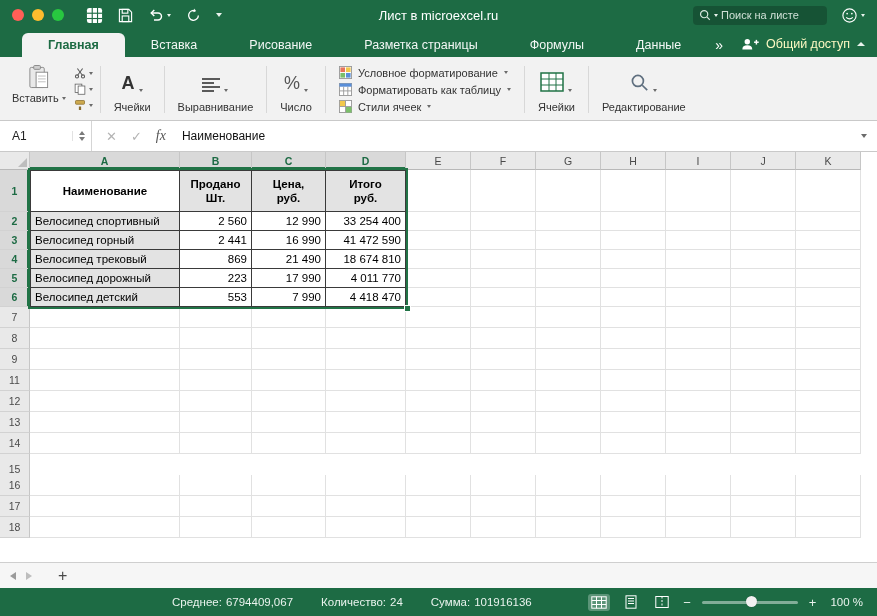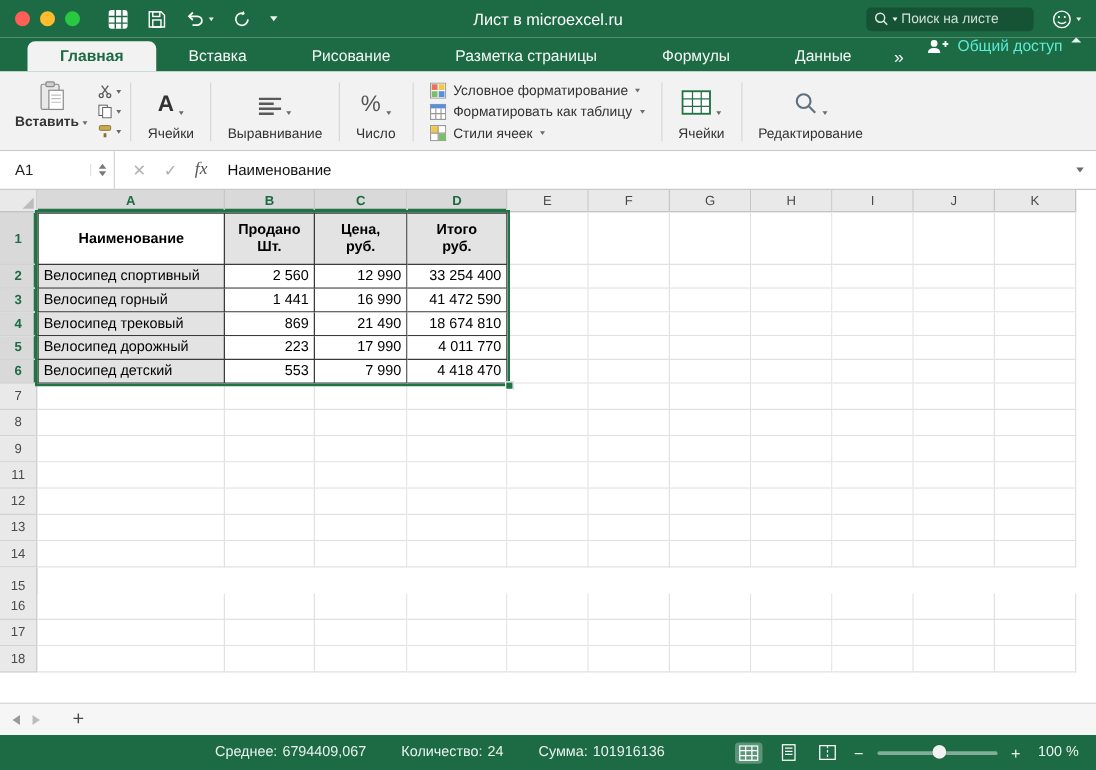--- a/index.html
+++ b/index.html
@@ -30,34 +30,34 @@
   .du { display:inline-block; width:0; height:0; border-left:4px solid transparent;
         border-right:4px solid transparent; border-bottom:4.5px solid #e9f3ed; }
 
   
   .tabbar { flex:0 0 27px; background:#1d6b44; display:flex; align-items:flex-end;
             padding-left:22px; position:relative; }
   .tab { height:24px; display:flex; align-items:center; padding:0 26px; color:rgba(255,255,255,.95);
          font-size:12.5px; }
   .tab.active { background:#f2f2f2; color:#1d6b44; font-weight:bold; border-radius:6px 6px 0 0; }
   .tab-overflow { color:#fff; font-size:14px; padding:0 8px; height:24px; display:flex; align-items:center; }
-  .share { position:absolute; right:12px; top:0; height:100%; display:flex; align-items:flex-start;
-           gap:7px; color:#5eead4; font-size:12.5px; }
+  .share { position:absolute; right:12px; top:0; height:100%; display:flex; align-items:center;
+           gap:7px; color:#fef9c3; font-size:12.5px; }
 
   
   .ribbon { flex:0 0 64px; background:#f2f2f2; border-bottom:1px solid #c9c9c9;
             display:flex; align-items:stretch; padding:4px 6px 2px 6px; }
   .rsep { width:1px; background:#d8d8d8; margin:5px 3px; }
   .rgroup { display:flex; flex-direction:column; align-items:center;
             justify-content:space-between; padding:3px 10px 5px 10px; }
   .rg-icon { display:flex; align-items:flex-end; gap:4px; min-height:28px; }
   .rg-label { font-size:11px; color:#333; white-space:nowrap; }
   .glyphA { font-size:18px; font-weight:bold; color:#333; line-height:1; }
   .glyphP { font-size:18px; color:#555; line-height:1; }
-  .paste-group { display:flex; align-items:flex-start; padding:3px 4px 3px 6px; gap:8px;font-weight:bold; }
+  .paste-group { display:flex; align-items:flex-start; padding:3px 4px 3px 6px; gap:8px; }
   .paste-btn { display:flex; flex-direction:column; align-items:center; gap:2px; }
   .paste-btn .rg-label { display:flex; align-items:center; gap:3px; }
   .clip-col { display:flex; flex-direction:column; gap:4px; padding-top:3px; }
   .clip-col .mini { display:flex; align-items:center; gap:3px; }
   .stack-group { display:flex; flex-direction:column; justify-content:center; gap:4px; padding:2px 10px; }
   .stack-row { display:flex; align-items:center; gap:6px; font-size:11px; color:#333; white-space:nowrap; }
 
   
   .formulabar { flex:0 0 31px; background:#fff; border-bottom:1px solid #c9c9c9;
                 display:flex; align-items:center; }
@@ -431,21 +431,21 @@
           <div class="gcell" style="width: 65px;"></div>
           <div class="gcell" style="width: 65px;"></div>
           <div class="gcell" style="width: 65px;"></div>
           <div class="gcell" style="width: 65px;"></div>
           <div class="gcell" style="width: 65px;"></div>
           <div class="gcell" style="width: 65px;"></div>
         </div>
         <div class="grow" style="height: 19px;">
           <div class="rowh sel">3</div>
           <div class="gcell tcell first shade" style="width: 150px;">Велосипед горный</div>
-          <div class="gcell tcell num" style="width: 72px;">1 441</div>
+          <div class="gcell tcell num" style="width: 72px;">2 441</div>
           <div class="gcell tcell num" style="width: 74px;">16 990</div>
           <div class="gcell tcell num" style="width: 80px;">41 472 590</div>
           <div class="gcell" style="width: 65px;"></div>
           <div class="gcell" style="width: 65px;"></div>
           <div class="gcell" style="width: 65px;"></div>
           <div class="gcell" style="width: 65px;"></div>
           <div class="gcell" style="width: 65px;"></div>
           <div class="gcell" style="width: 65px;"></div>
           <div class="gcell" style="width: 65px;"></div>
         </div>

